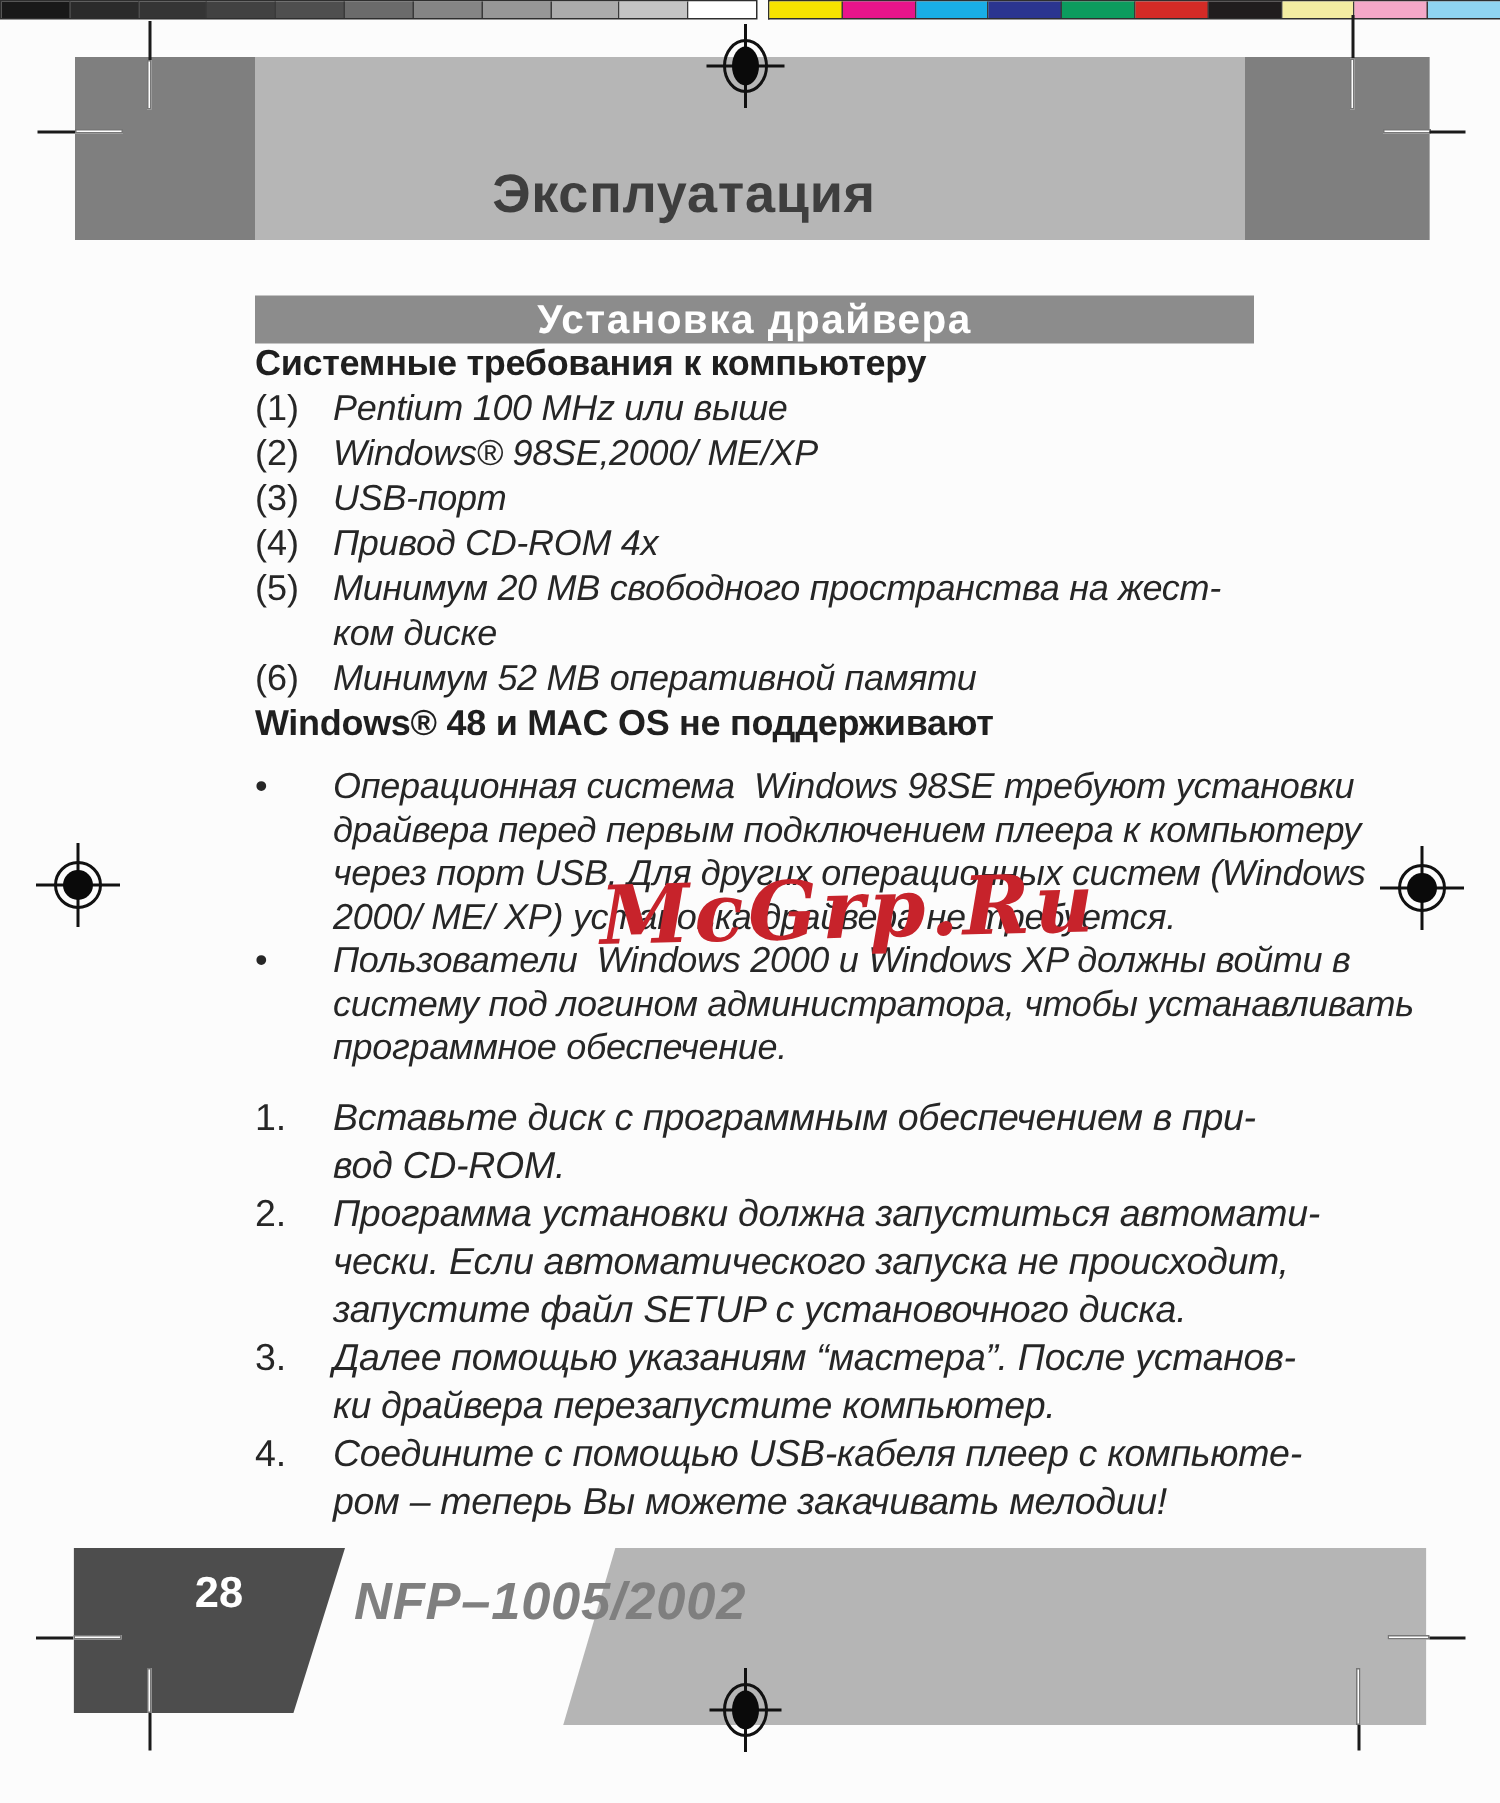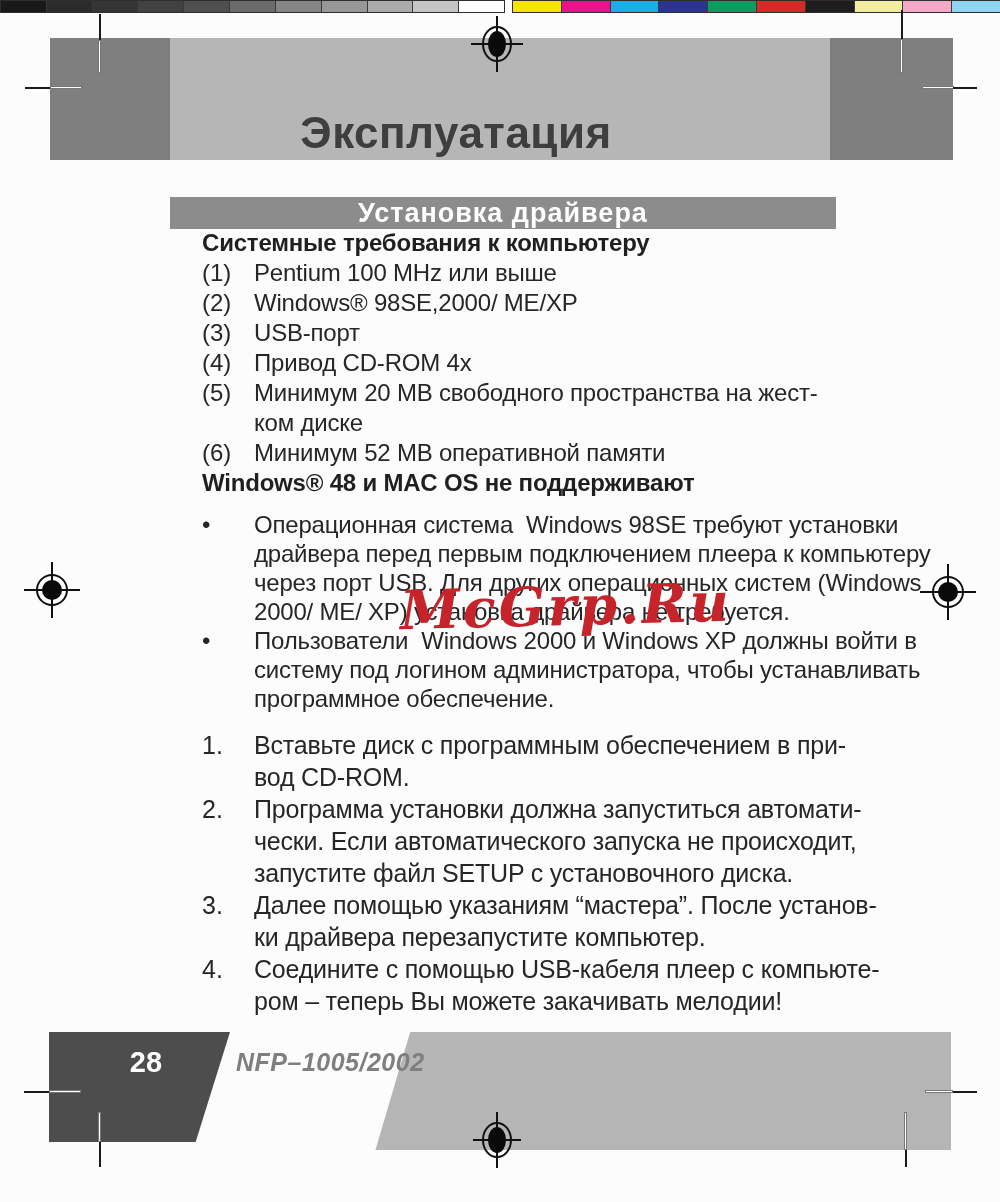--- a/index.html
+++ b/index.html
@@ -14,34 +14,34 @@
   #color-strip { left:512px; width:488px; border-right:none; }
   .strip .sw { flex:1; border-right:1px solid #3a3a3a; box-sizing:border-box; }
   .strip .sw:last-child { border-right:none; }
   
   .band { position:absolute; left:50px; top:38px; width:903px; height:122px; background:#b6b6b6; }
   .band-dark { position:absolute; top:38px; height:122px; background:#7f7f7f; }
   .band-dark.left { left:50px; width:120px; }
   .band-dark.right { left:830px; width:123px; }
   .page-title {
     position:absolute; left:0; top:108px; width:912px; text-align:center;
-    font-size:44px; font-weight:bold; color:#3e3e3e; letter-spacing:0.5px;
+    font-size:36px; font-weight:bold; color:#3e3e3e; letter-spacing:0.5px;
   }
   
   .section-bar {
     position:absolute; left:170px; top:181px; width:666px; height:32px;
     background:#8c8c8c; color:#ffffff; font-size:27px; font-weight:bold;
     line-height:32px; text-align:center; letter-spacing:1px;margin-top:16px;
   }
   
-  .content { position:absolute; left:170px; top:228px; width:700px;margin-left:32px; }
+  .content { position:absolute; left:170px; top:228px; width:700px; }
   .req-heading { font-size:24px; font-weight:bold; line-height:30px; color:#1f1f1f; letter-spacing:-0.2px; }
   .row { display:flex; font-size:24px; line-height:30px; }
   .row .num { width:52px; flex:none; }
-  .row .txt { white-space:pre; letter-spacing:-0.2px; }
+  .row .txt { white-space:pre; letter-spacing:-0.2px;font-style:italic; }
   .row.bullet { line-height:29px; }
   .row.bullet .num { width:52px; }
   .row.step { font-size:25px; line-height:32px; }
   .req-note { font-size:24px; font-weight:bold; line-height:30px; color:#1f1f1f; letter-spacing:-0.2px; }
   #bullet-list { margin-top:12px; }
   #step-list { margin-top:16px; }
   
   .watermark {
     position:absolute; left:400px; top:574px;
     font-family:"DejaVu Serif","Liberation Serif",serif;
@@ -57,21 +57,21 @@
   .footer-light {
     position:absolute; left:372px; top:1032px; width:579px; height:118px;
     background:#b5b5b5; clip-path:polygon(6.6% 0,100% 0,100% 100%,0.6% 100%);
   }
   .page-number {
     position:absolute; left:114px; top:1046px; width:64px; text-align:center;
     color:#ffffff; font-size:29px; font-weight:bold; z-index:2;
   }
   .model-code {
     position:absolute; left:236px; top:1048px; font-style:italic; font-weight:bold;
-    font-size:25px; color:#7f7f7f; letter-spacing:0.5px; z-index:2;
+    font-size:35px; color:#7f7f7f; letter-spacing:0.5px; z-index:2;
   }
   
   .reg { position:absolute; width:56px; height:56px; z-index:6; }
   .reg svg { width:56px; height:56px; }
   .reg.top    { left:469px; top:16px; }
   .reg.midl   { left:24px;  top:562px; }
   .reg.midr   { left:920px; top:564px; }
   .reg.bottom { left:469px; top:1112px; }
   
   .tick { position:absolute; background:#1a1a1a; z-index:4; }

